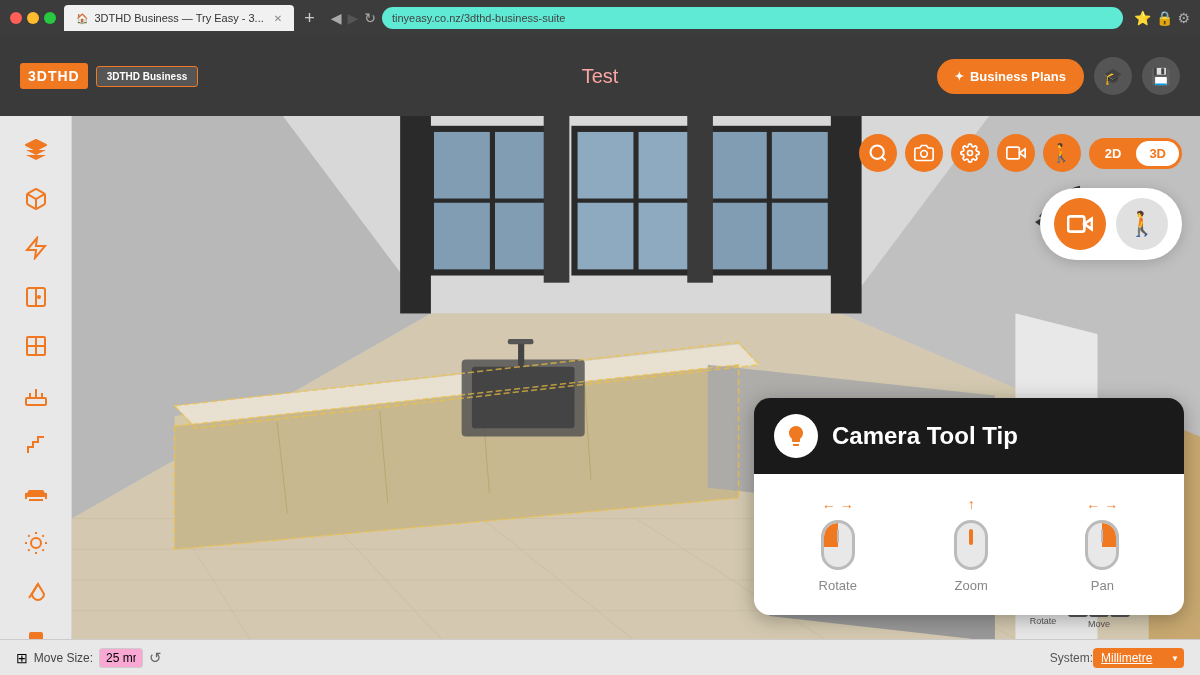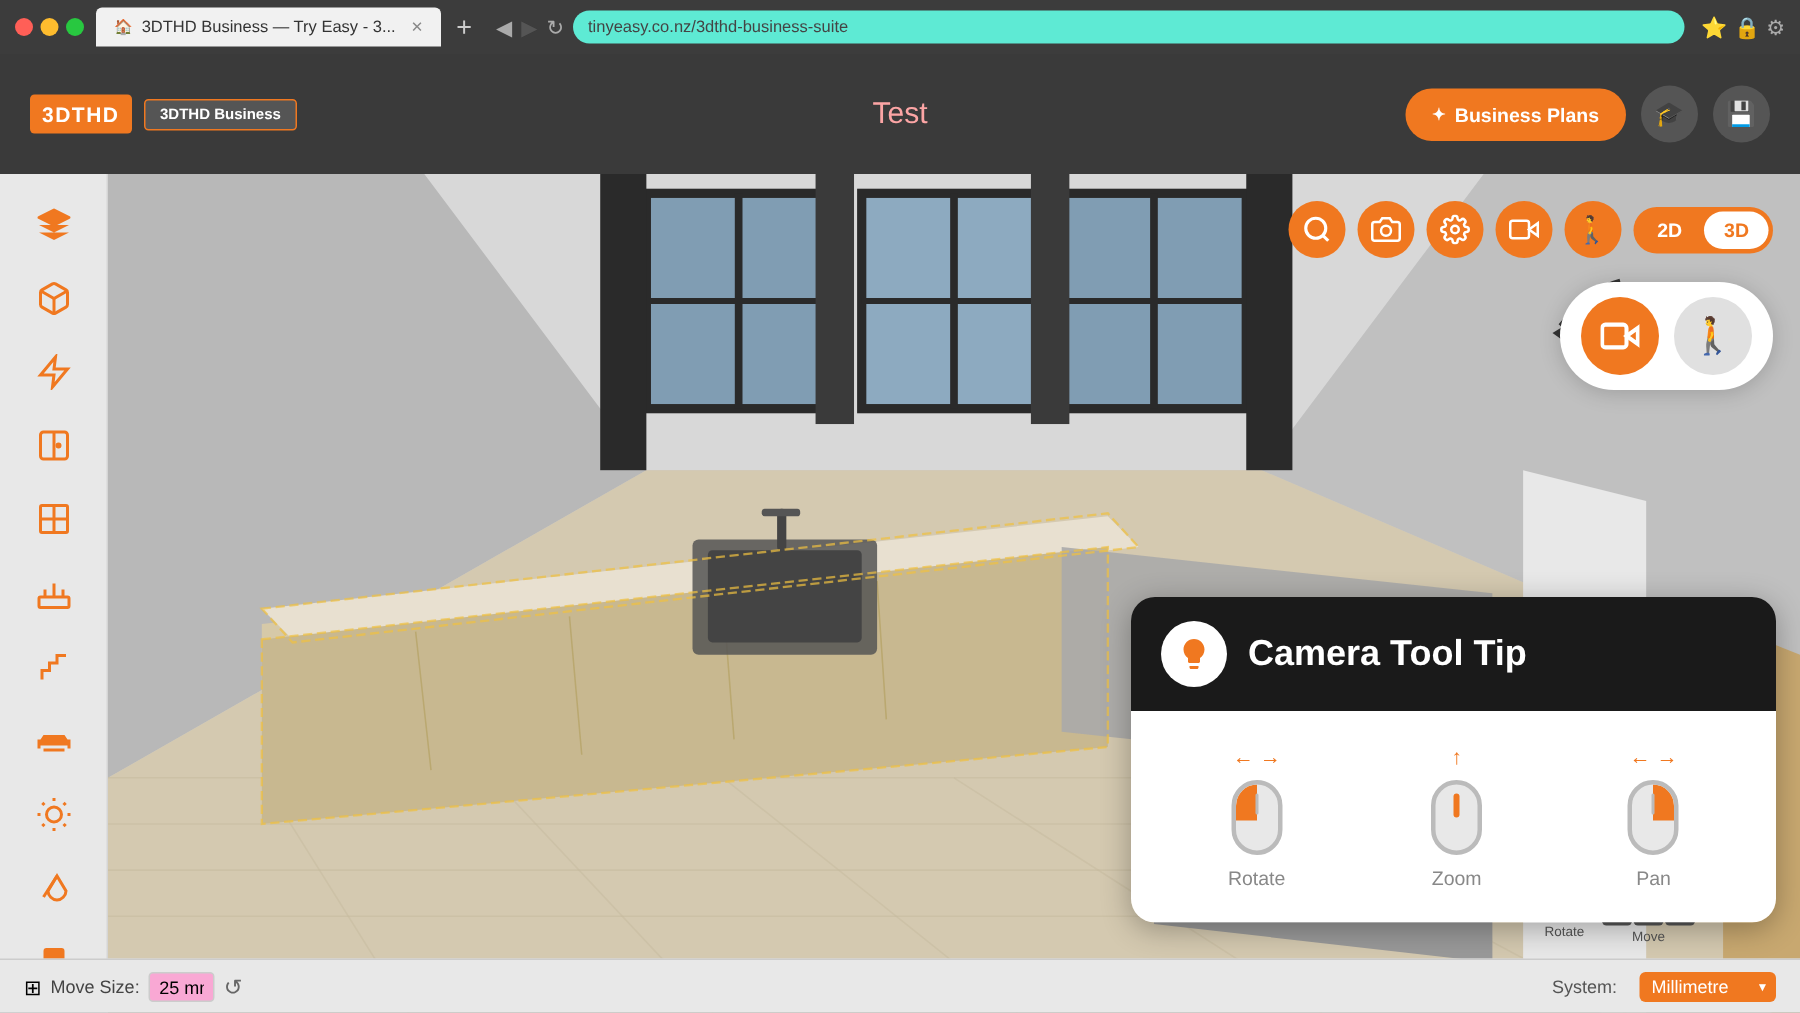--- a/index.html
+++ b/index.html
@@ -359,24 +359,24 @@
     </div>
   </div>
 
   <div style="position:absolute;bottom:0;left:0;right:0;height:36px;background:#e8e8e8;display:flex;align-items:center;padding:0 16px;border-top:1px solid #ccc;z-index:10;">
     <div style="display:flex;align-items:center;gap:6px;">
       <span style="font-size:14px;">⊞</span>
       <span style="font-size:12px;color:#444;">Move Size:</span>
       <input type="text" style="background: #f9a8d4; border: 1px solid rgb(204, 204, 204); border-radius: 3px; padding: 2px 6px; font-size: 12px; width: 44px;" value="25 mm">
       <button style="background:none;border:none;cursor:pointer;color:#666;font-size:15px;">↺</button>
     </div>
-    <div style="margin-left:auto;display:flex;align-items:center;gap:15px;">
+    <div style="margin-left:auto;display:flex;align-items:center;gap:0;">
       <span style="font-size:12px;color:#555;">System:</span>
       <div style="position:relative;">
-        <select style="background:#f07820;color:white;border:none;border-radius:4px;padding:3px 24px 3px 8px;font-size:12px;cursor:pointer;appearance:none;-webkit-appearance:none;">
+        <select style="background:#f07820;color:white;border:none;border-radius:4px;padding:3px 24px 3px 8px;font-size:12px;cursor:pointer;appearance:none;text-decoration:underline;-webkit-appearance:none;">
           <option>Millimetre</option>
           <option>Inch</option>
           <option>Centimetre</option>
         </select>
         <span style="position:absolute;right:5px;top:50%;transform:translateY(-50%);color:white;font-size:8px;pointer-events:none;">▼</span>
       </div>
     </div>
   </div>
 
 </div>

